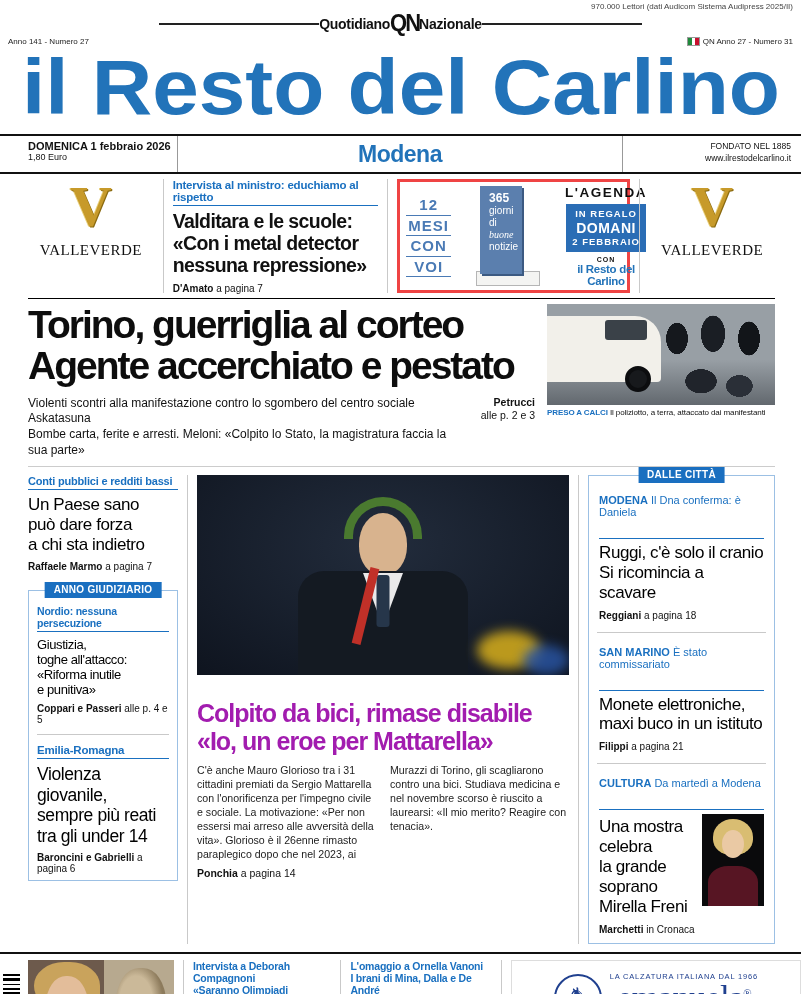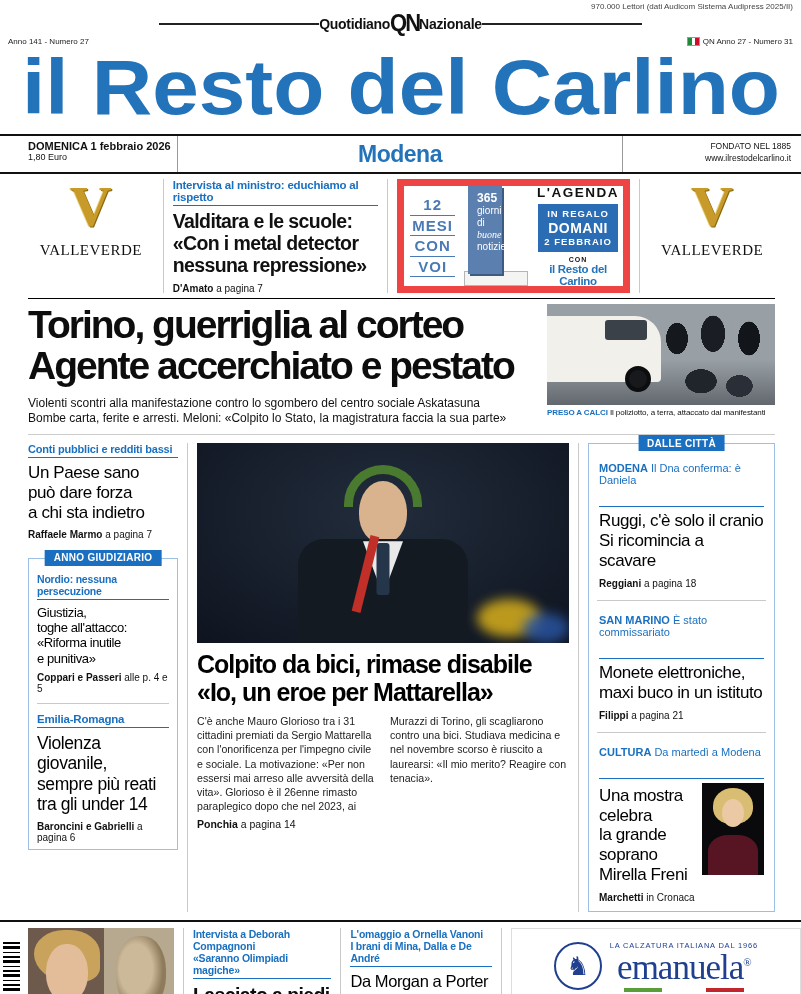--- a/index.html
+++ b/index.html
@@ -38,27 +38,27 @@
   .sep-v{width:1px;background:#c9c9c9;margin:0 9px}
   .vv-ad{width:132px;text-align:center;padding-top:0}
   .vv-v{font-family:"Liberation Serif",serif;font-size:58px;font-weight:bold;line-height:.95;
         color:#c79a2a;text-shadow:1px 1px 0 #8a6a10, -1px 0 0 #e8cf7a}
   .vv-brand{font-family:"Liberation Serif",serif;font-weight:normal;font-size:15px;letter-spacing:.5px;margin-top:8px}
   .valditara{width:216px}
   .kicker{color:#1a70c0;font-weight:bold;font-size:11.5px;border-bottom:1.5px solid #1a70c0;
           padding-bottom:2px;margin-bottom:5px;letter-spacing:-.2px}
   .vald-h{font-size:19.5px;line-height:1.12;font-weight:bold;letter-spacing:-.6px;margin:2px 0 7px}
   .byline{font-size:10px;color:#111}
-  .agenda{width:233px;border:7px solid #ef4444;display:flex;padding:5px 6px;gap:4px;align-items:center;box-sizing:border-box}
+  .agenda{width:233px;border:3px solid #ef4444;display:flex;padding:5px 6px;gap:20px;align-items:center;box-sizing:border-box}
   .agenda-left{display:flex;flex-direction:column;color:#4a7ab5;font-size:15px;line-height:1.3;
                text-align:center;font-weight:bold;letter-spacing:1px}
   .agenda-left span{border-bottom:1px solid #4a7ab5;padding:0 2px}
   .agenda-book{position:relative;width:74px;height:100px;flex:none}
   .book-pages{position:absolute;bottom:0;left:5px;width:62px;height:13px;background:#f4f4f2;border:1px solid #b5b5b5}
-  .book-cover{position:absolute;top:0;left:9px;width:34px;height:88px;background:#5b7fae;color:#fff;
+  .book-cover{position:absolute;top:0;left:9px;width:42px;height:88px;background:#5b7fae;color:#fff;
               padding:5px 0 0 9px;font-size:10px;line-height:1.18;box-sizing:border-box;box-shadow:2px 2px 0 #3c5a82}
   .bk-365{font-weight:bold;font-size:12px}
   .bk-buone{font-family:Liberation Serif, serif;font-style:italic}
   .agenda-right{flex:1;text-align:center}
   .ag-title{font-weight:900;font-size:13.5px;letter-spacing:1.5px}
   .ag-promo{background:#2a6db5;color:#fff;font-weight:bold;margin:4px 1px;padding:4px 2px;line-height:1.2}
   .ag-p1,.ag-p3{font-size:9.5px;letter-spacing:1px}
   .ag-p2{font-size:14px;letter-spacing:.5px}
   .ag-con{font-size:7px;font-weight:bold;margin-top:2px;letter-spacing:1px}
   .ag-brand{color:#2273b9;font-weight:bold;font-size:11.5px;letter-spacing:-.3px}
@@ -113,21 +113,21 @@
         background:#141a22;border-radius:26px 26px 0 0}
   .grad .shirt{position:absolute;left:50%;top:98px;transform:translateX(-50%);width:40px;height:54px;
         background:#e9e9ea;clip-path:polygon(0 0,100% 0,50% 100%)}
   .grad .tie{position:absolute;left:50%;top:100px;transform:translateX(-50%);width:13px;height:52px;
         background:#26364a;border-radius:3px}
   .grad .ribbon{position:absolute;left:44%;top:92px;width:9px;height:78px;background:#c03028;transform:rotate(14deg)}
   .grad .blob-y{position:absolute;right:28px;bottom:6px;width:64px;height:38px;background:#d9b01c;
         border-radius:50%;filter:blur(6px);opacity:.85}
   .grad .blob-b{position:absolute;right:0px;bottom:0px;width:46px;height:30px;background:#2a57a8;
         border-radius:50%;filter:blur(6px);opacity:.8}
-  .center-h{font-size:25px;font-weight:800;letter-spacing:-1px;line-height:1.12;margin-top:7px;color:#000000}
+  .center-h{font-size:25px;font-weight:800;letter-spacing:-1px;line-height:1.12;margin-top:24px;color:#a21caf}
   .center-body{display:flex;gap:14px;margin-top:8px;font-size:10.6px;line-height:1.33;color:#1c1c1c}
   .center-body>div{flex:1}
   .center-by{text-align:left;font-size:10.5px;margin-top:5px}
 
   .rbox{height:100%;}
   .rc-item{padding:4px 2px 2px}
   .rc-kicker{font-size:11px;color:#1a70c0;border-bottom:1.5px solid #1a70c0;padding-bottom:20px;margin-bottom:4px}
   .rc-h{font-size:17px;margin:3px 0 7px}
   .cult{display:flex;gap:7px}
   .cult-left{flex:1}
@@ -262,20 +262,24 @@
     </div>
   </div>
 
   <div class="leadrow">
     <div class="lead-left">
       <div class="lead-h pre">Torino, guerriglia al corteo
 Agente accerchiato e pestato</div>
       <div class="lead-deckrow">
         <div class="lead-deck pre">Violenti scontri alla manifestazione contro lo sgombero del centro sociale Askatasuna
 Bombe carta, ferite e arresti. Meloni: «Colpito lo Stato, la magistratura faccia la sua parte»</div>
+        <div class="lead-by">
+          <div class="b">Petrucci</div>
+          <div>alle p. 2 e 3</div>
+        </div>
       </div>
     </div>
     <div class="lead-photo-wrap">
       <div class="photo clash">
         <div class="car"></div>
         <div class="car-win"></div>
         <div class="wheel"></div>
         <div class="crowd"></div>
       </div>
       <div class="caption">

